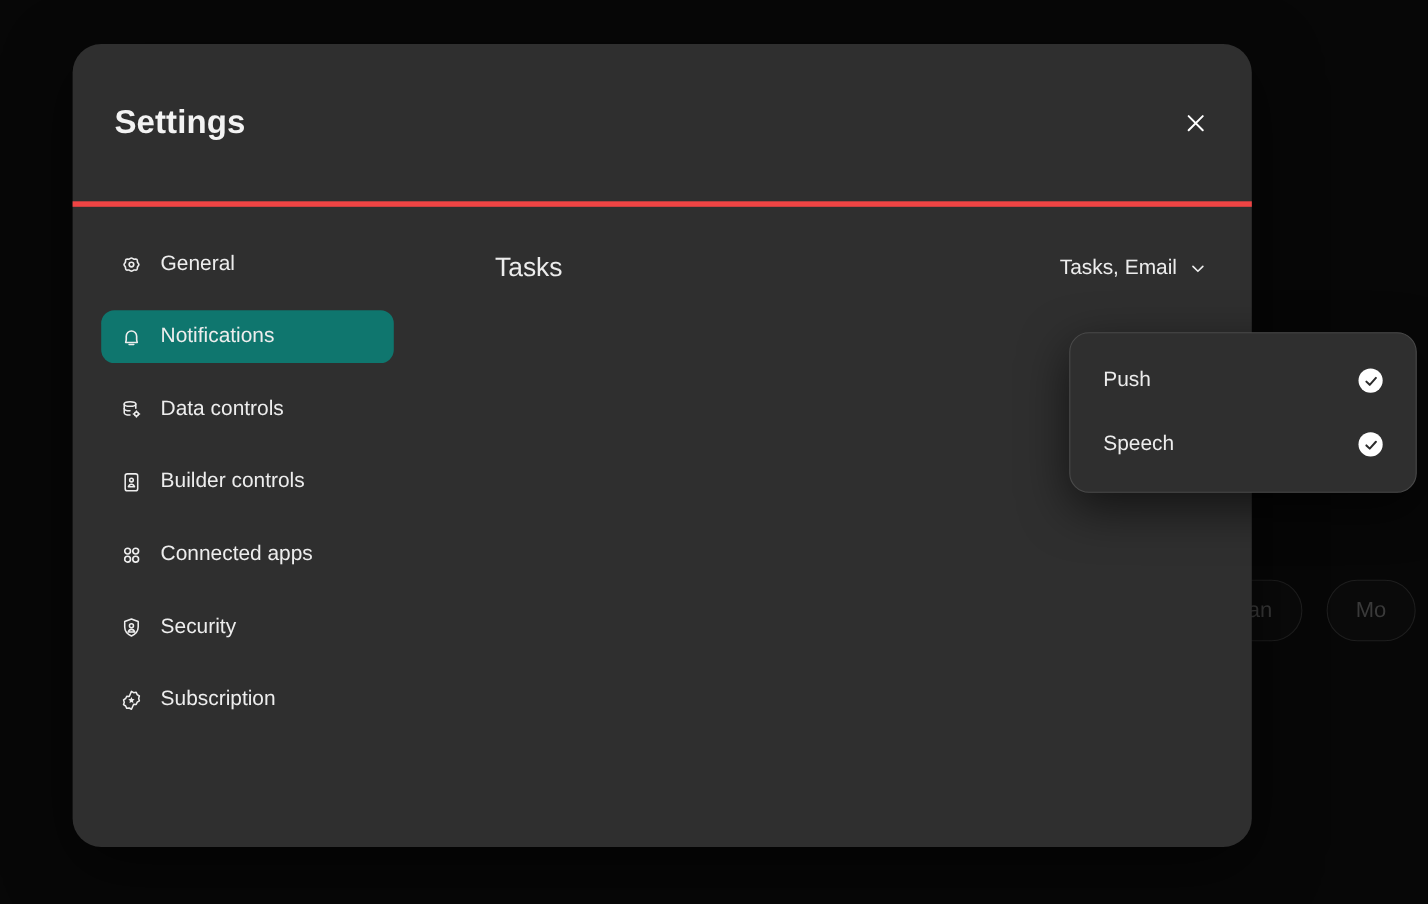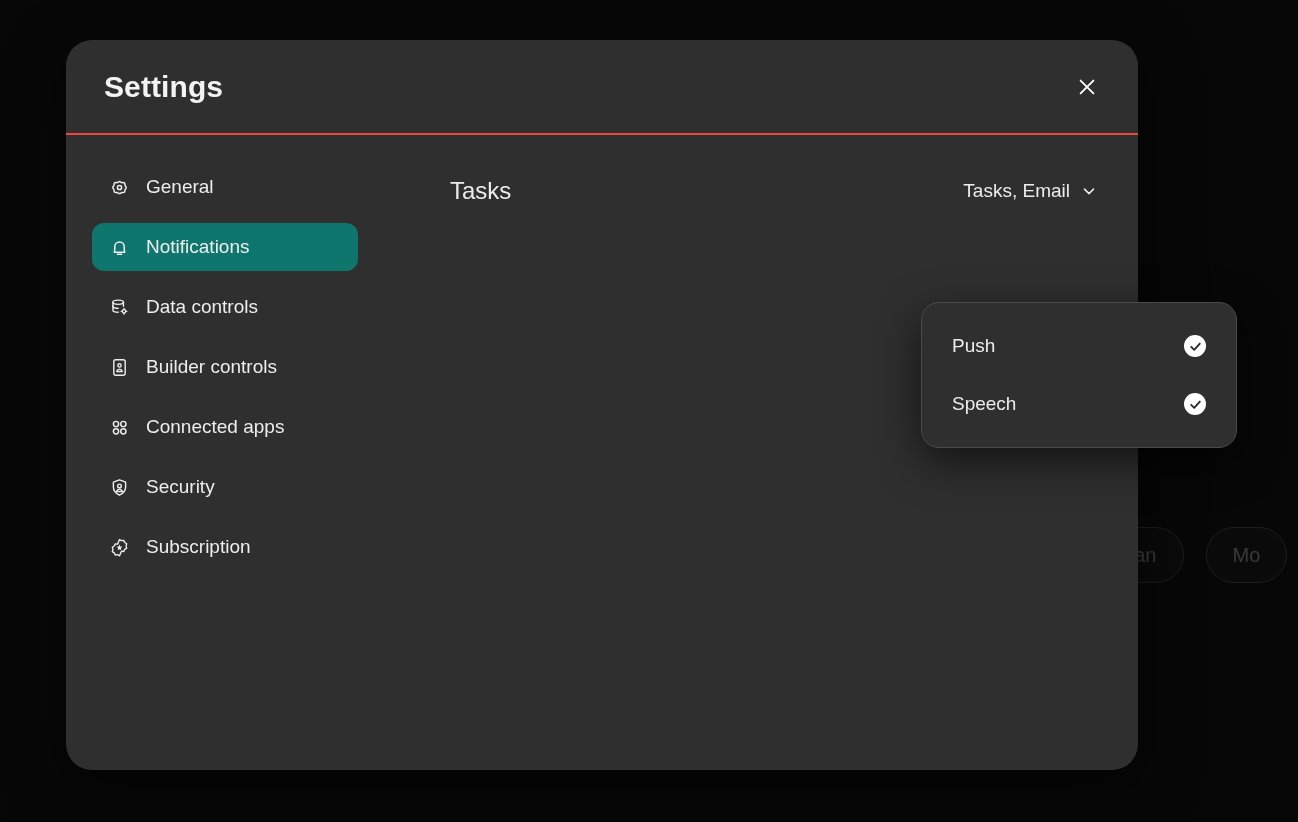--- a/index.html
+++ b/index.html
@@ -56,22 +56,22 @@
     width: 1072px;
     height: 730px;
     background: #2f2f2f;
     border-radius: 26px;
     box-shadow: 0 18px 60px rgba(0,0,0,0.55);
     overflow: visible;
   }
 
   .modal-header {
     position: relative;
-    height: 95px;
-    border-bottom: 2px solid #ef4444;
+    height: 148px;
+    border-bottom: 5px solid #ef4444;
     display: flex;
     align-items: center;
     padding: 0 38px;
   }
 
   .modal-title {
     font-size: 30px;
     font-weight: bold;
     color: #f3f3f3;
     letter-spacing: 0.1px;
@@ -99,21 +99,21 @@
     height: 600px;
     padding-top: 20px;
   }
 
   
   .sidebar {
     width: 306px;
     padding: 8px 14px 4px 26px;
     display: flex;
     flex-direction: column;
-    gap: 12px;
+    gap: 18px;
   }
 
   .nav-item {
     display: flex;
     align-items: center;
     gap: 16px;
     height: 48px;
     padding: 0 16px;
     border-radius: 12px;
     cursor: pointer;
@@ -172,21 +172,21 @@
     border: none;
     padding: 4px 6px;
     border-radius: 8px;
     font-family: "Liberation Sans", sans-serif;
   }
   .dropdown-trigger svg { display: block; }
 
   
   .dropdown-menu {
     position: absolute;
-    left: 855px;
+    left: 906px;
     top: 262px;
     width: 316px;
     background: #2f2f2f;
     border: 1px solid #4a4a4a;
     border-radius: 18px;
     padding: 14px 0;
     box-shadow: 0 14px 44px rgba(0,0,0,0.6);
     z-index: 40;
   }
 

